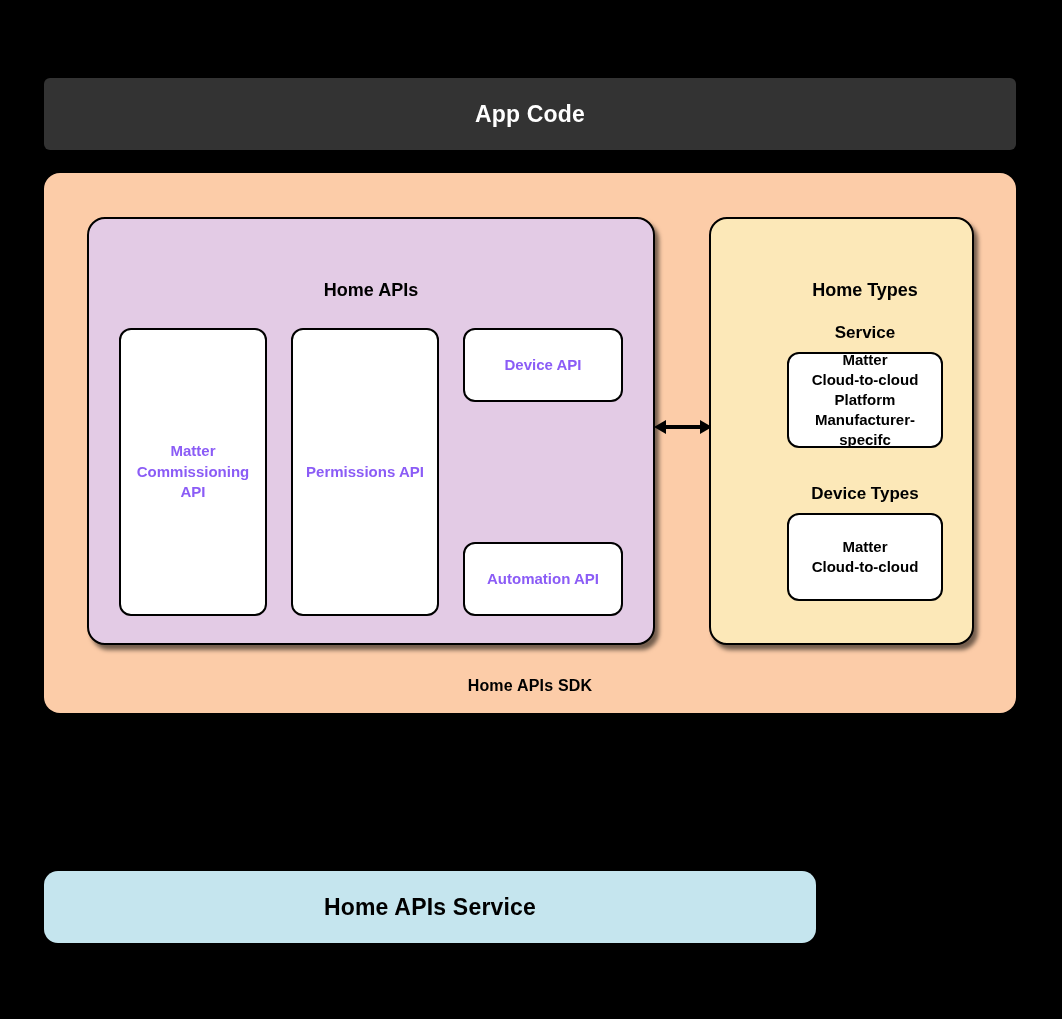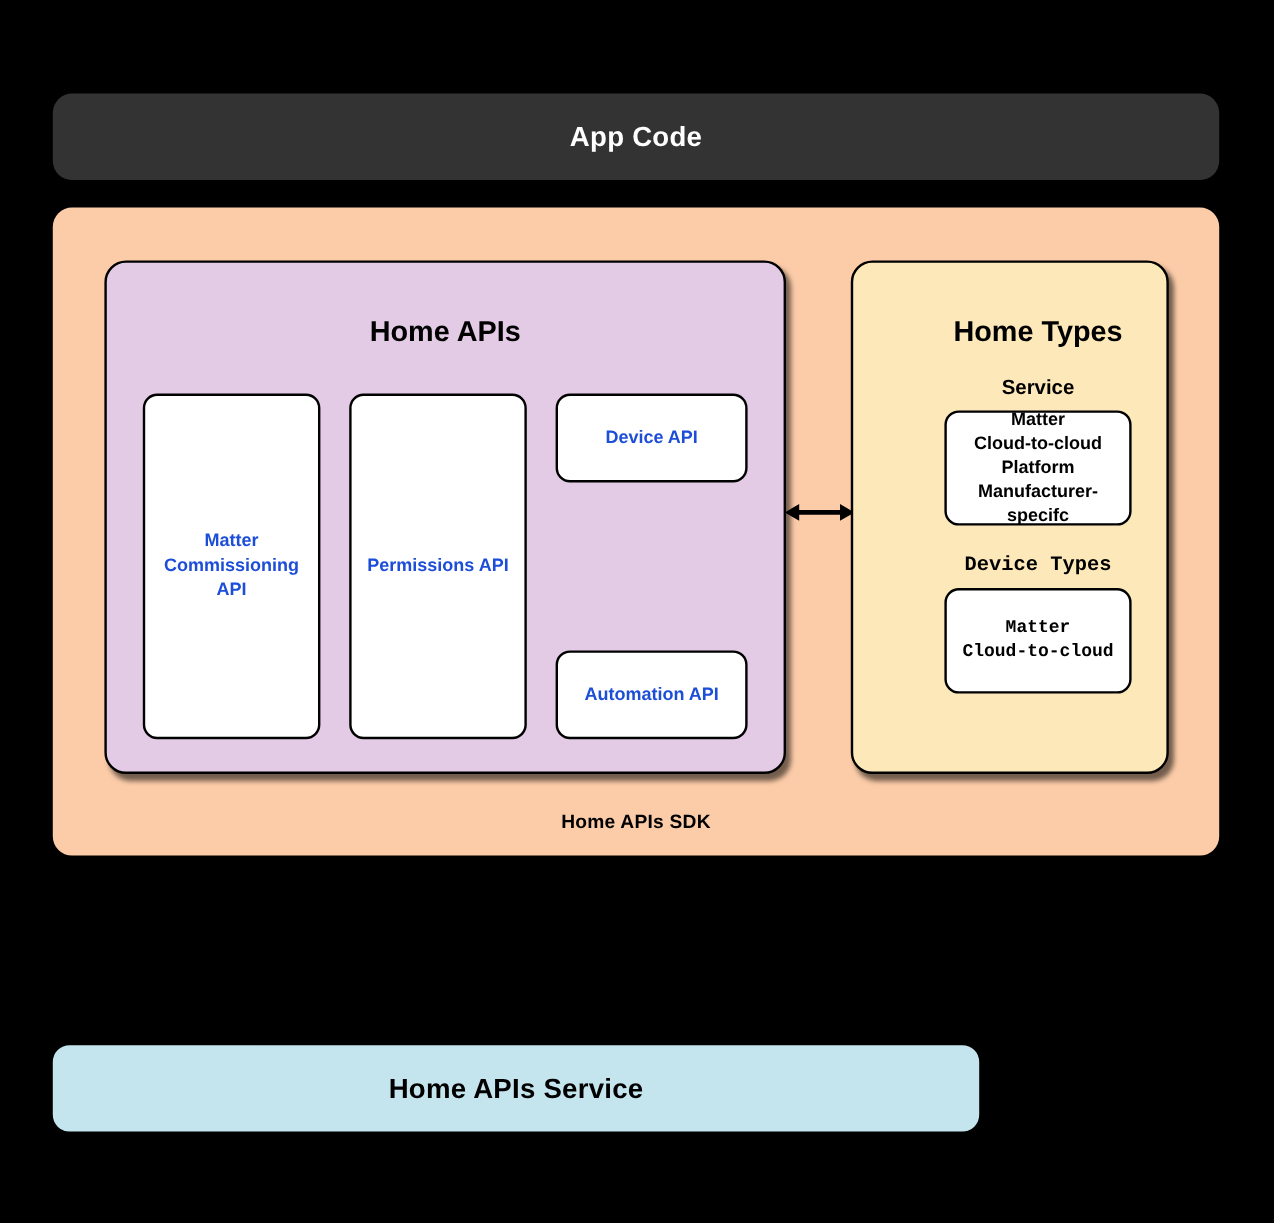--- a/index.html
+++ b/index.html
@@ -21,21 +21,21 @@
   }
 
   
   .app-code-bar {
     position: absolute;
     left: 44px;
     top: 78px;
     width: 972px;
     height: 72px;
     background: #333333;
-    border-radius: 16px;
+    border-radius: 6px;
     display: flex;
     align-items: center;
     justify-content: center;
   }
   .app-code-label {
     color: #ffffff;
     font-size: 23px;
     font-weight: bold;
     letter-spacing: 0.2px;
   }
@@ -72,23 +72,23 @@
     height: 428px;
     background: #E3CBE5;
     border: 2px solid #000000;
     border-radius: 18px;
     box-shadow: 4px 5px 4px rgba(0,0,0,0.55);
   }
 
   .panel-title {
     text-align: center;
     color: #000000;
-    font-size: 24px;
-    font-weight: bold;
-    margin-top: 44px;
+    font-size: 18px;
+    font-weight: bold;
+    margin-top: 61px;
   }
 
   
   .api-columns {
     position: absolute;
     left: 0;
     top: 109px;    
     width: 100%;
     height: 292px;
     display: flex;
@@ -97,21 +97,21 @@
   }
 
   .api-box {
     background: #ffffff;
     border: 2px solid #000000;
     border-radius: 12px;
     display: flex;
     align-items: center;
     justify-content: center;
     text-align: center;
-    color: #1d4ed8;
+    color: #8b5cf6;
     font-size: 15px;
     font-weight: bold;
     line-height: 1.36;
     padding: 6px;
   }
 
   .api-box.tall { width: 148px; height: 288px; }
 
   .stacked-col {
     display: flex;
@@ -151,21 +151,21 @@
     text-align: center;
     color: #000000;
     font-size: 15px;
     font-weight: bold;
     line-height: 1.34;
   }
   .types-box.traits-box  { height: 96px; display: flex; align-items: center; justify-content: center; }
   .types-box.device-box  { height: 88px; display: flex; align-items: center; justify-content: center; }
 
   .types-section.traits { margin-top: 22px; }
-  .types-section.device { margin-top: 24px; font-family: Liberation Mono, monospace; }
+  .types-section.device { margin-top: 36px; }
 
   .multiline { white-space: pre-line; }
 
   
   .link-arrow {
     position: absolute;
     left: 610px;   
     top: 243px;
     width: 58px;
     height: 22px;

